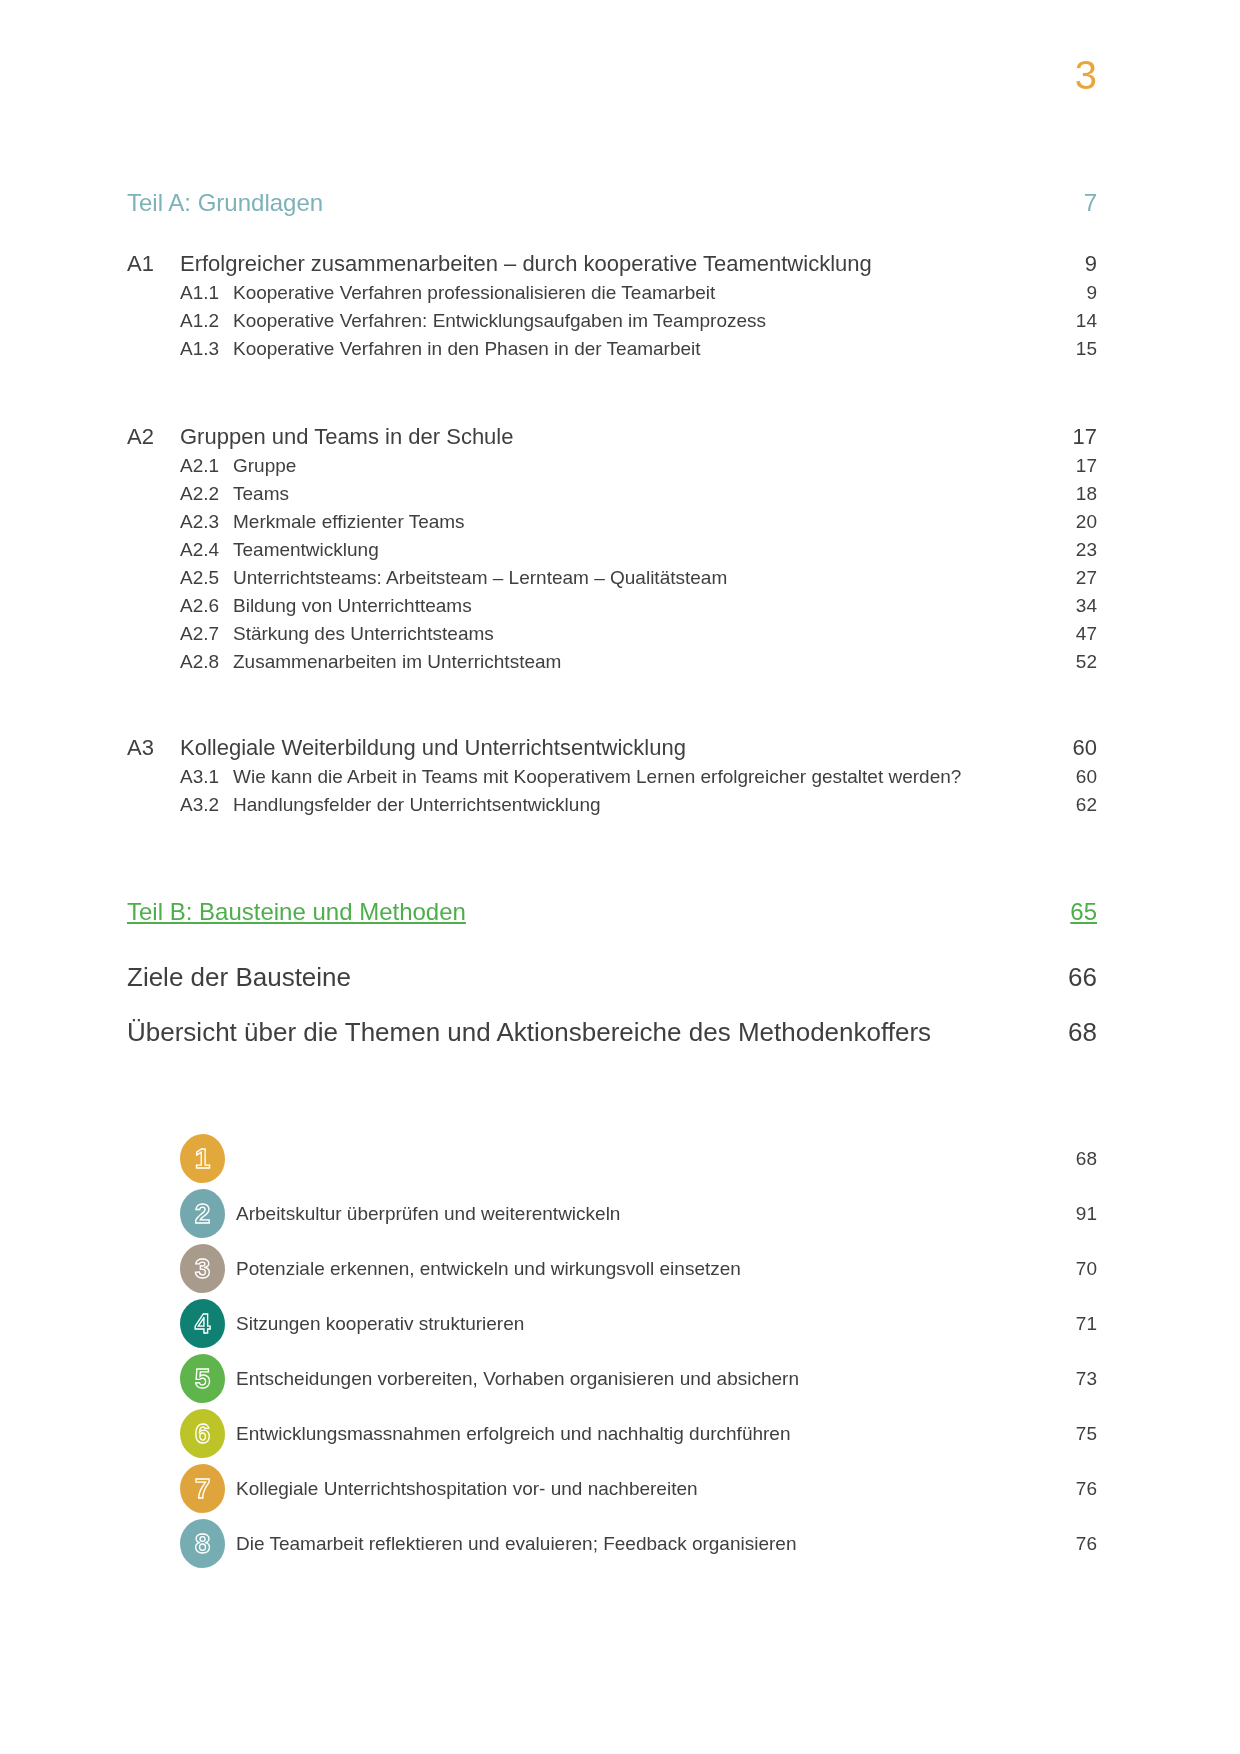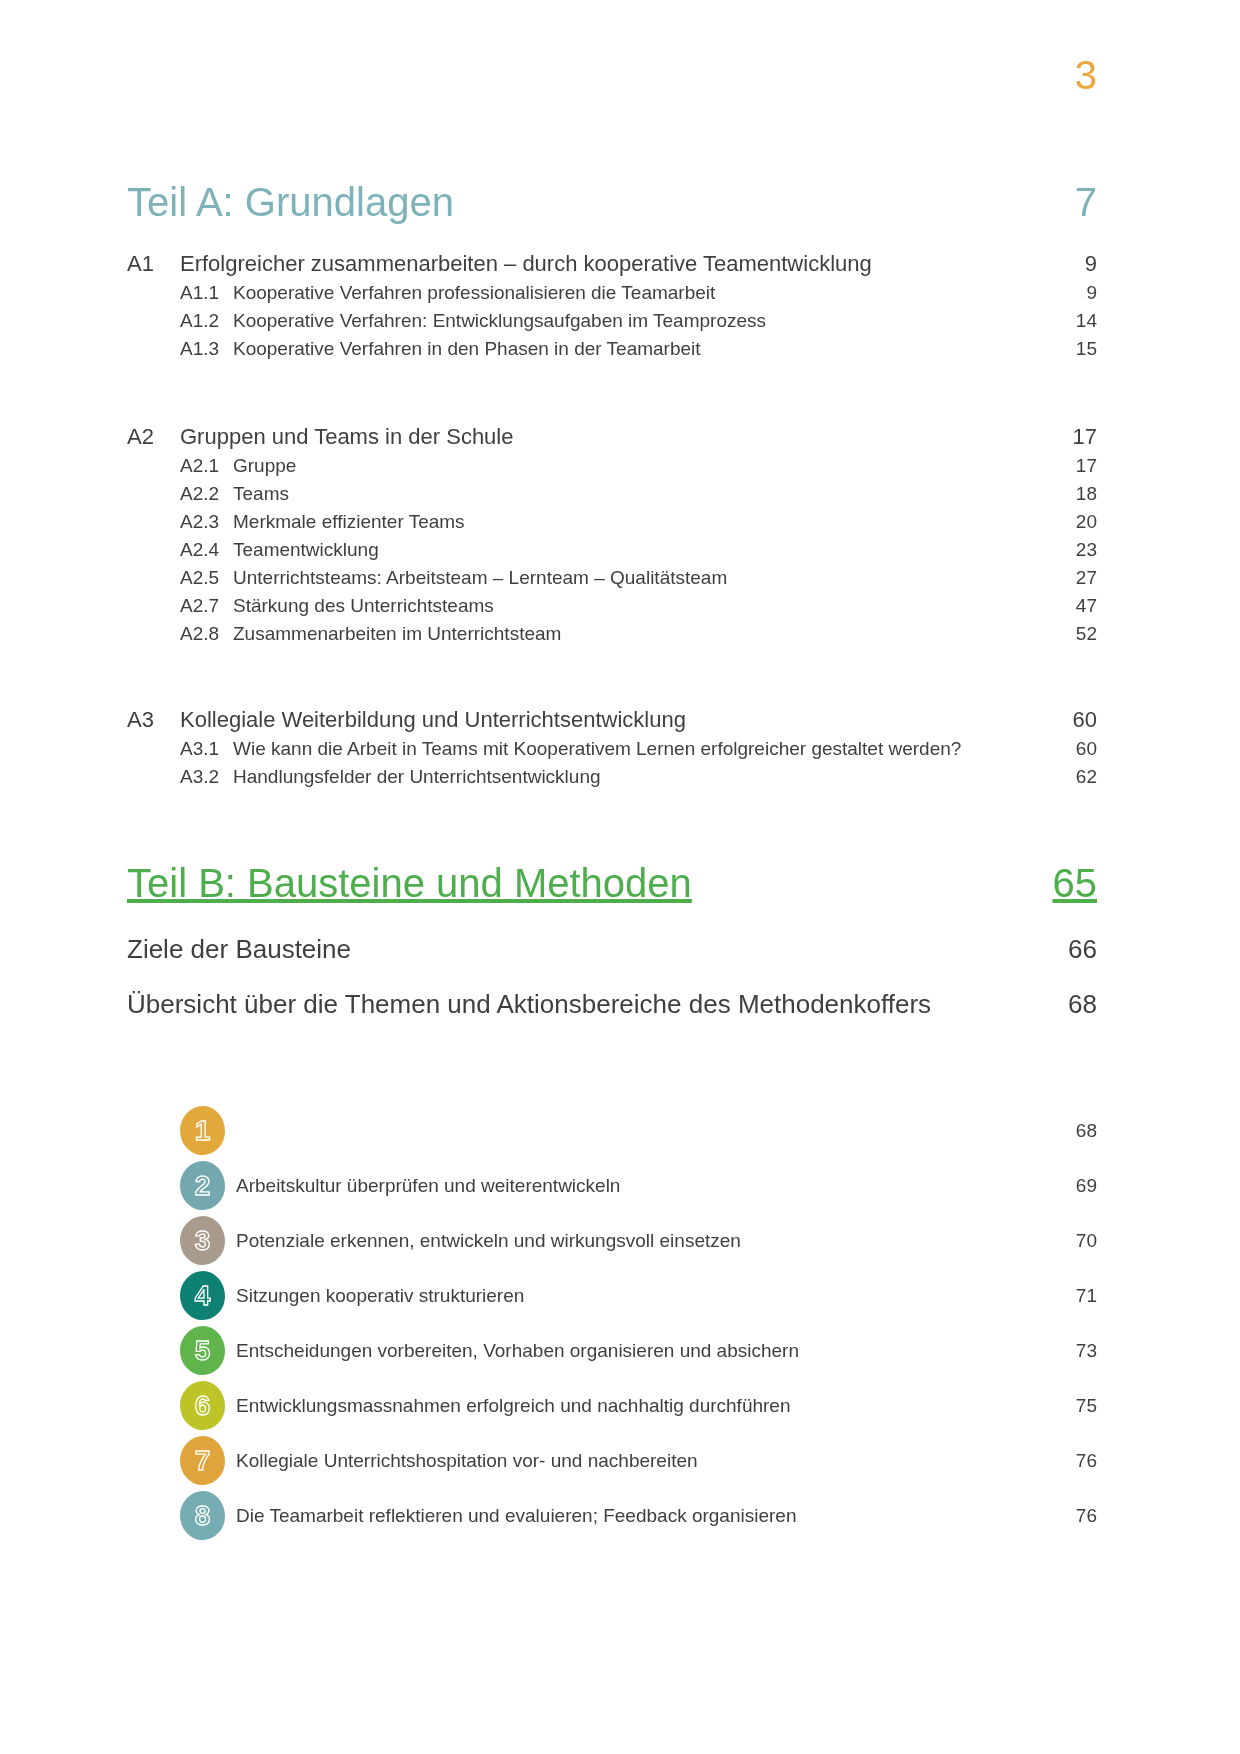--- a/index.html
+++ b/index.html
@@ -8,21 +8,21 @@
     width:1240px; height:1754px;
     box-sizing:border-box;
     padding:52px 143px 0 127px;
     background:#ffffff;
     font-family:"Liberation Sans", sans-serif;
     color:#3f3f3f;
     overflow:hidden;
   }
   .folio { text-align:right; font-size:40px; line-height:46px; font-weight:400; }
 
-  .part-head { display:flex; align-items:baseline; font-size:40px; line-height:37px; font-weight:400; }
+  .part-head { display:flex; align-items:baseline; font-size:24px; line-height:37px; font-weight:400; }
   .part-head .pg { margin-left:auto; }
   .ph-a { margin-top:86px; }
   .ph-b { margin-top:74px; }
 
   .row { display:flex; align-items:baseline; }
   .row .pg { margin-left:auto; text-align:right; white-space:nowrap; padding-left:20px; }
   .row.main { font-size:22px; line-height:31px; }
   .row.main .num { width:53px; flex:none; }
   .row.sub { font-size:19px; line-height:28px; padding-left:53px; }
   .row.sub .num { width:53px; flex:none; }
@@ -112,20 +112,25 @@
       <span class="num">A2.4</span>
       <span class="ttl">Teamentwicklung</span>
       <span class="pg">23</span>
     </div>
     <div class="row sub">
       <span class="num">A2.5</span>
       <span class="ttl">Unterrichtsteams: Arbeitsteam – Lernteam – Qualitätsteam</span>
       <span class="pg">27</span>
     </div>
     <div class="row sub">
+      <span class="num">A2.6</span>
+      <span class="ttl">Bildung von Unterrichtteams</span>
+      <span class="pg">34</span>
+    </div>
+    <div class="row sub">
       <span class="num">A2.7</span>
       <span class="ttl">Stärkung des Unterrichtsteams</span>
       <span class="pg">47</span>
     </div>
     <div class="row sub">
       <span class="num">A2.8</span>
       <span class="ttl">Zusammenarbeiten im Unterrichtsteam</span>
       <span class="pg">52</span>
     </div>
   </div>
@@ -167,21 +172,21 @@
       <div class="badge" style="background: rgb(227, 168, 60);">
         <span>1</span>
       </div>
       <span class="pg">68</span>
     </div>
     <div class="module">
       <div class="badge" style="background: rgb(115, 169, 174);">
         <span>2</span>
       </div>
       <span class="ttl">Arbeitskultur überprüfen und weiterentwickeln</span>
-      <span class="pg">69</span>
+      <span class="pg">91</span>
     </div>
     <div class="module">
       <div class="badge" style="background: rgb(168, 155, 139);">
         <span>3</span>
       </div>
       <span class="ttl">Potenziale erkennen, entwickeln und wirkungsvoll einsetzen</span>
       <span class="pg">70</span>
     </div>
     <div class="module">
       <div class="badge" style="background: rgb(14, 129, 115);">

